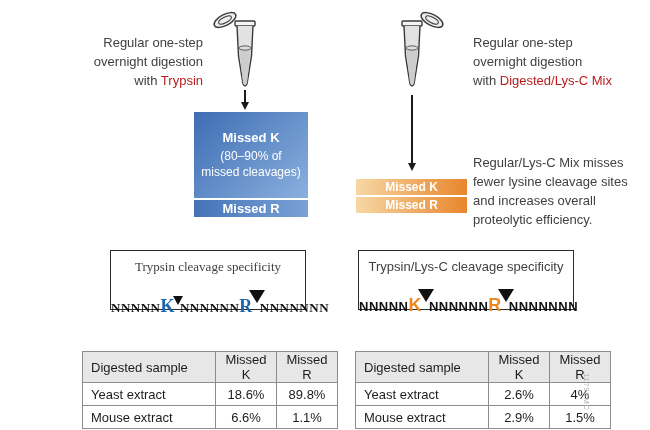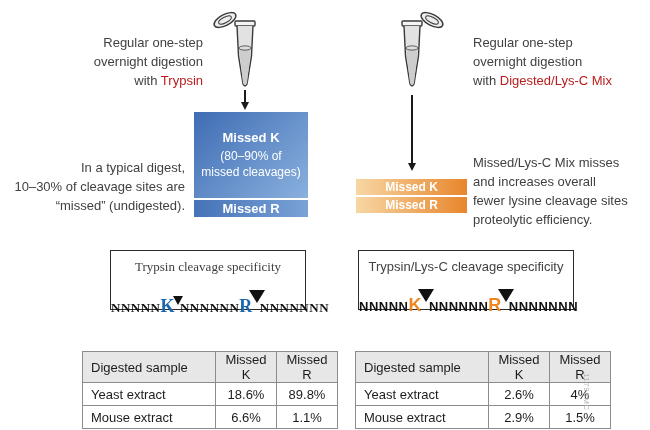--- a/index.html
+++ b/index.html
@@ -85,25 +85,20 @@
     <div class="arrow-head"></div>
   </div>
 
   <div class="missed-big">
     <div class="b">Missed K</div>
     <div>(80–90% of</div>
     <div>missed cleavages)</div>
   </div>
   <div class="missed-strip">Missed R</div>
 
-  <div class="txt r" style="left:5px;top:158px;width:180px;">
-    <div>In a typical digest,</div>
-    <div>10–30% of cleavage sites are</div>
-    <div>“missed” (undigested).</div>
-  </div>
 
   <div class="txt" style="left:473px;top:33px;width:170px;">
     <div>Regular one-step</div>
     <div>overnight digestion</div>
     <div><span>with</span> <span class="enzyme">Digested/Lys-C Mix</span></div>
   </div>
 
   <div class="tube mirror" style="left:393px;top:10px;">
     <svg width="52" height="84" viewBox="0 0 52 84">
       <ellipse cx="13" cy="10" rx="12" ry="5.5" fill="#ededed" stroke="#3a3a3a" stroke-width="1.4" transform="rotate(-28 13 10)"></ellipse>
@@ -118,23 +113,23 @@
 
   <div class="arrow" style="left:407px;top:95px;width:10px;">
     <div class="arrow-line" style="height:68px;"></div>
     <div class="arrow-head"></div>
   </div>
 
   <div class="obar" style="top:179px;">Missed K</div>
   <div class="obar" style="top:197px;">Missed R</div>
 
   <div class="txt" style="left:473px;top:153px;width:175px;">
-    <div>Missed/Lys-C Mix misses</div>
+    <div>Regular/Lys-C Mix misses</div>
+    <div>fewer lysine cleavage sites</div>
     <div>and increases overall</div>
-    <div>fewer lysine cleavage sites</div>
     <div>proteolytic efficiency.</div>
   </div>
 
   <div class="spec" style="left:110px;width:196px;font-family:Liberation Serif, serif;">
     <div class="title">Trypsin cleavage specificity</div>
     <div class="seq"><span class="nn">NNNNN</span><span class="kr blue">K</span><span class="tri small"></span><span class="nn">NNNNNN</span><span class="kr blue">R</span><span class="tri"></span><span class="nn">NNNNNNN</span></div>
   </div>
 
   <div class="spec" style="left:358px;width:216px;">
     <div class="title">Trypsin/Lys-C cleavage specificity</div>

